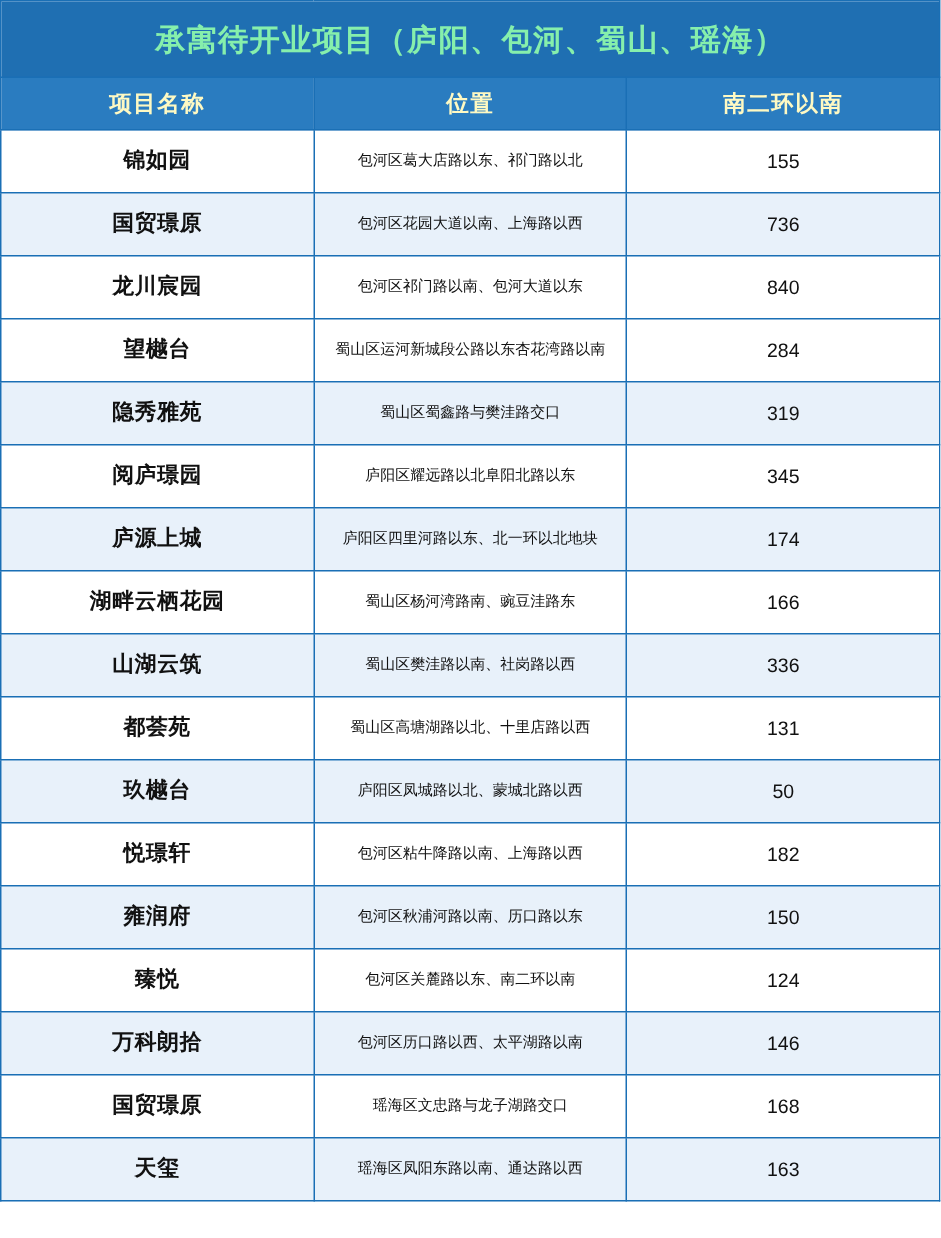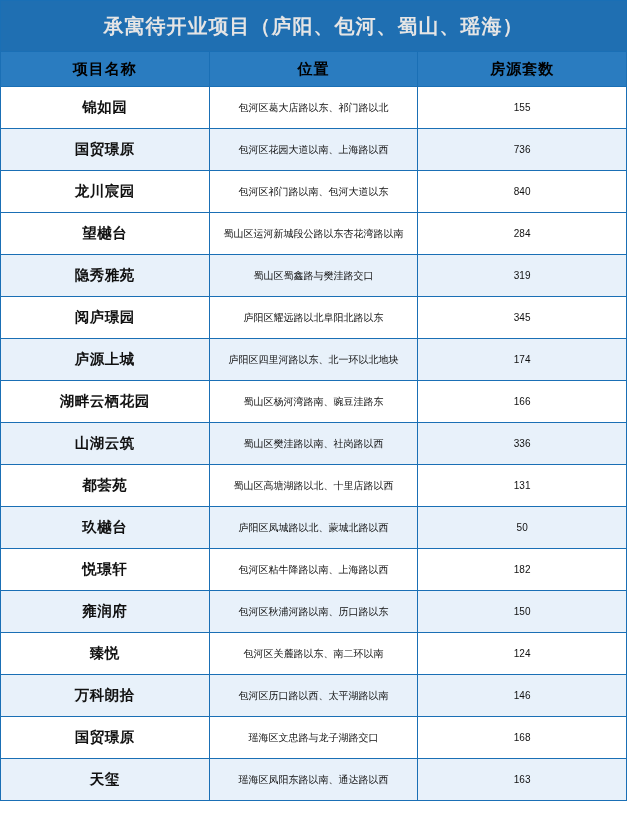--- a/index.html
+++ b/index.html
@@ -24,32 +24,32 @@
     border-collapse: collapse;
     table-layout: fixed;
   }
   table.tbl td, table.tbl th {
     border: 1px solid #1a6fb5;
     padding: 0;
     margin: 0;
   }
   .title-cell {
     background: #1f6fb2;
-    color: #e5e5e5;
+    color: #86efac;
     font-size: 20px;
     font-weight: bold;
     height: 50px;
     text-align: center;
     vertical-align: middle;
     letter-spacing: 1px;
     border: 1px solid #1f6fb2;
   }
   .hdr-cell {
     background: #2a7cc0;
-    color: #000000;
+    color: #fef9c3;
     font-size: 15px;
     font-weight: bold;
     height: 34px;
     text-align: center;
     vertical-align: middle;
     letter-spacing: 1px;
     border: 1px solid #1f6fb2;
   }
   .cell {
     height: 41px;
@@ -61,41 +61,41 @@
   }
   .cell.name {
     font-weight: bold;
     letter-spacing: 0.5px;
   }
   .cell.loc {
     font-size: 10px;
     letter-spacing: 0px;
   }
   .cell.cnt {
-    font-size: 10px;
+    font-size: 13px;
   }
   tr.rowA td { background: #ffffff; }
   tr.rowB td { background: #e8f1fa; }
   .col-name { width: 136px; }
   .col-loc  { width: 378px; }
   .col-cnt  { width: 113px; }
 </style>
 </head>
 <body>
 
 <div class="doc">
   <table class="tbl">
     <tbody>
       <tr>
         <td class="title-cell" colspan="3">承寓待开业项目（庐阳、包河、蜀山、瑶海）</td>
       </tr>
       <tr>
         <td class="hdr-cell col-name">项目名称</td>
         <td class="hdr-cell col-loc">位置</td>
-        <td class="hdr-cell col-cnt">房源套数</td>
+        <td class="hdr-cell col-cnt">南二环以南</td>
       </tr>
 
       <tr class="rowA">
         <td class="cell name">锦如园</td>
         <td class="cell loc">包河区葛大店路以东、祁门路以北</td>
         <td class="cell cnt">155</td>
       </tr>
       <tr class="rowB">
         <td class="cell name">国贸璟原</td>
         <td class="cell loc">包河区花园大道以南、上海路以西</td>

